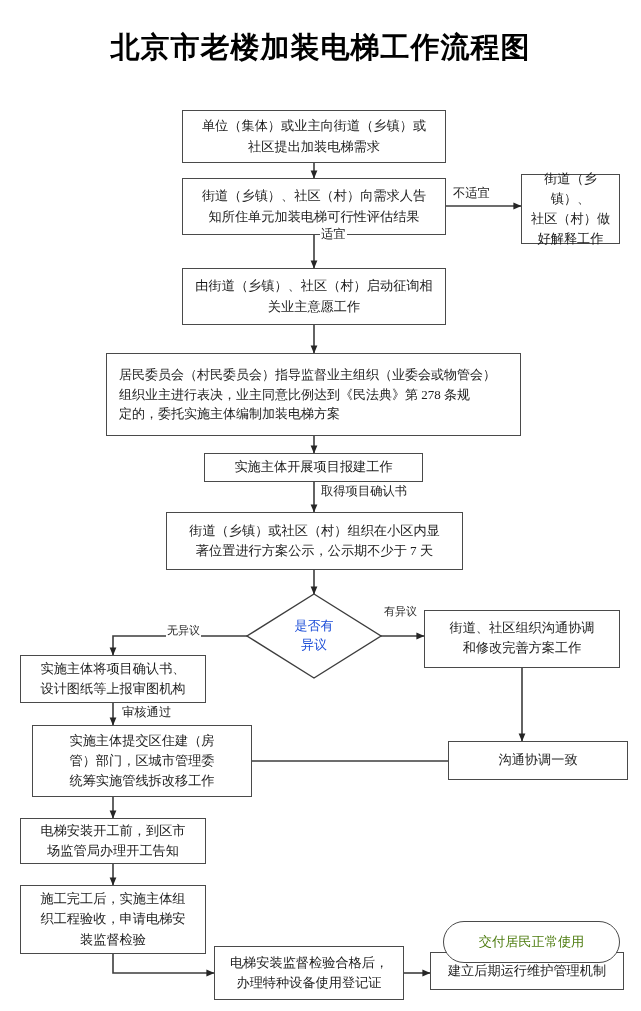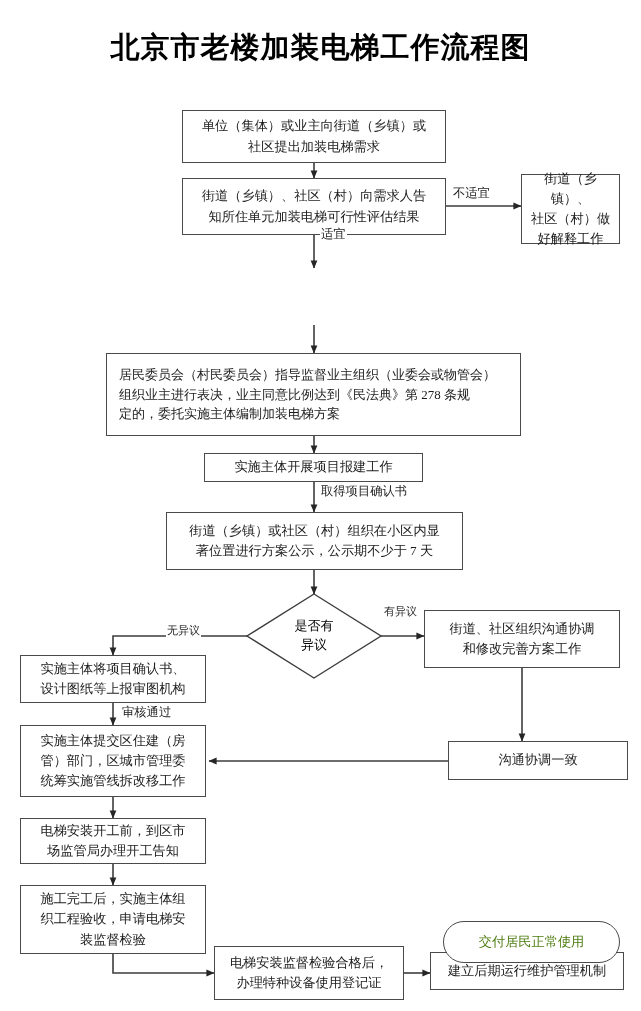--- a/index.html
+++ b/index.html
@@ -71,21 +71,21 @@
     margin-top: 28px;
   }
   .node-diamond {
     position: absolute;
     display: flex;
     align-items: center;
     justify-content: center;
     text-align: center;
     font-size: 13px;
     line-height: 1.45;
-    color: #000000;
+    color: #1d4ed8;
     white-space: pre-line;
     pointer-events: none;
   }
   .edge-label {
     position: absolute;
     font-size: 12.3px;
     color: #1c1c1c;
     background: #ffffff;
     white-space: nowrap;
     line-height: 1.2;
@@ -151,42 +151,44 @@
   <div class="node-box" style="left:182px; top:110px; width:264px; height:53px;">单位（集体）或业主向街道（乡镇）或
 社区提出加装电梯需求</div>
 
   <div class="node-box" style="left:182px; top:178px; width:264px; height:57px;">街道（乡镇）、社区（村）向需求人告
 知所住单元加装电梯可行性评估结果</div>
 
   <div class="node-box tight" style="left:521px; top:174px; width:99px; height:70px;">街道（乡镇）、
 社区（村）做
 好解释工作</div>
 
+  <div class="node-box" style="left:182px; top:268px; width:264px; height:57px;">由街道（乡镇）、社区（村）启动征询相
+关业主意愿工作</div>
 
   <div class="node-box" style="left:106px; top:353px; width:415px; height:83px; font-size:13px; padding-left:9px; padding-right:21px; text-align:left;">居民委员会（村民委员会）指导监督业主组织（业委会或物管会）
 组织业主进行表决，业主同意比例达到《民法典》第 278 条规
 定的，委托实施主体编制加装电梯方案</div>
 
   <div class="node-box" style="left:204px; top:453px; width:219px; height:29px;">实施主体开展项目报建工作</div>
 
   <div class="node-box" style="left:166px; top:512px; width:297px; height:58px;">街道（乡镇）或社区（村）组织在小区内显
 著位置进行方案公示，公示期不少于 7 天</div>
 
   <div class="node-diamond" style="left:264px; top:612px; width:100px; height:48px;">是否有
 异议</div>
 
-  <div class="node-box" style="left:424px; top:610px; width:196px; height:58px;">街道、社区组织沟通协调
+  <div class="node-box" style="left:424px; top:610px; width:196px; height:58px;font-family:Liberation Mono, monospace;">街道、社区组织沟通协调
 和修改完善方案工作</div>
 
   <div class="node-box" style="left:20px; top:655px; width:186px; height:48px;">实施主体将项目确认书、
 设计图纸等上报审图机构</div>
 
   <div class="node-box" style="left:448px; top:741px; width:180px; height:39px;">沟通协调一致</div>
 
-  <div class="node-box" style="left:20px; top:725px; width:186px; height:72px;">实施主体提交区住建（房
+  <div class="node-box" style="left:32px; top:725px; width:220px; height:72px;">实施主体提交区住建（房
 管）部门，区城市管理委
 统筹实施管线拆改移工作</div>
 
   <div class="node-box" style="left:20px; top:818px; width:186px; height:46px;">电梯安装开工前，到区市
 场监管局办理开工告知</div>
 
   <div class="node-box" style="left:20px; top:885px; width:186px; height:69px;">施工完工后，实施主体组
 织工程验收，申请电梯安
 装监督检验</div>
 

